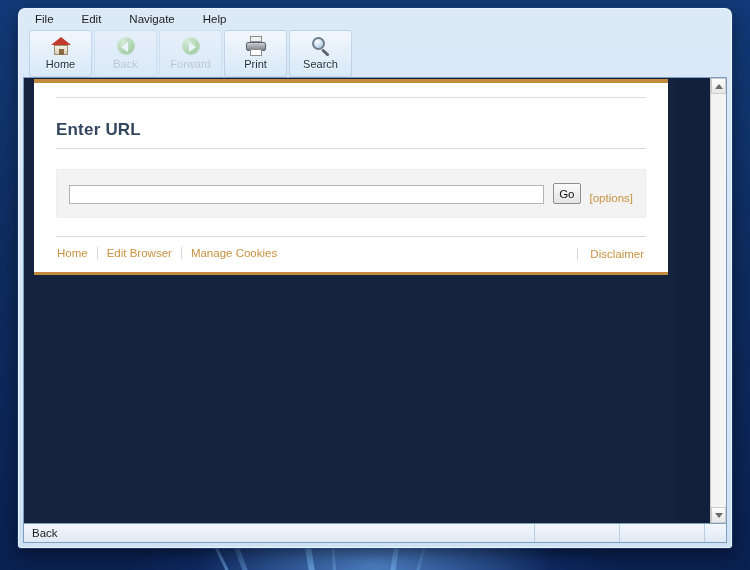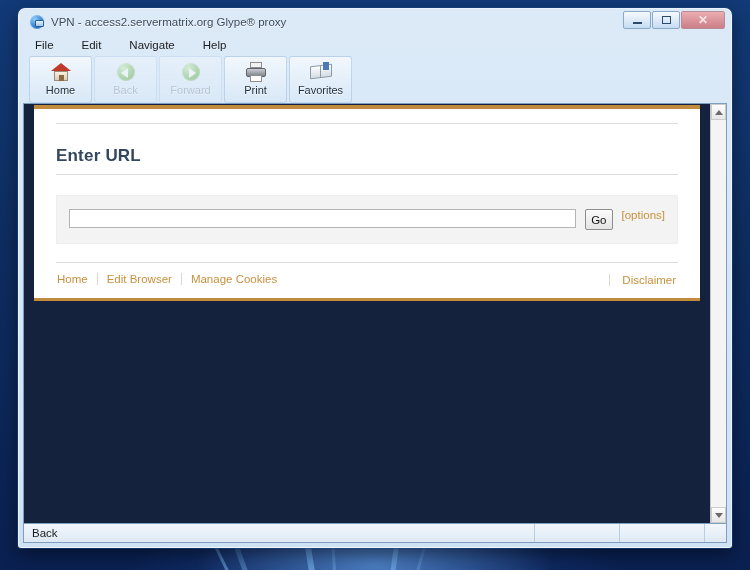--- a/index.html
+++ b/index.html
@@ -226,20 +226,21 @@
 
   
   #viewport {
     flex: 1 1 auto;
     position: relative;
     background: #12203c;
     border: 1px solid #7e9ec0;
     border-bottom: none;
     display: flex;
     overflow: hidden;
+    gap: 32px;
   }
   #page {
     flex: 1 1 auto;
     background: #14223e;
     position: relative;
     overflow: hidden;
     padding: 0;
   }
 
   
@@ -261,21 +262,21 @@
     letter-spacing: .2px;
     padding-bottom: 8px;
     border-bottom: 1px solid #dcdcdc;
     margin-bottom: 20px;
   }
   #formbox {
     background: #f3f3f3;
     border: 1px solid #eeeeee;
     padding: 13px 12px;
     display: flex;
-    align-items: flex-start;
+    align-items: flex-end;
     gap: 9px;
   }
   #url-input {
     flex: 1 1 auto;
     height: 19px;
     border: 1px solid #b4b4b4;
     background: #ffffff;
     font-family: "Liberation Sans", sans-serif;
     font-size: 11px;
     padding: 0 4px;
@@ -384,38 +385,20 @@
   <div class="glow"></div>
   <div class="ray r1"></div>
   <div class="ray r2"></div>
   <div class="ray r3"></div>
   <div class="ray r4"></div>
   <div class="ray r5"></div>
   <div class="ray r6"></div>
 
   <div id="window">
 
-    <div id="titlebar">
-      <span class="tb-icon">
-        <span class="globe"></span>
-          <span class="mon"></span>
-      </span>
-      <span id="title-text">VPN - access2.servermatrix.org Glype® proxy</span>
-      <div id="winbtns">
-        <div class="winbtn">
-          <span class="g-min"></span>
-        </div>
-        <div class="winbtn">
-          <span class="g-max"></span>
-        </div>
-        <div class="winbtn close">
-          <span class="g-close">✕</span>
-        </div>
-      </div>
-    </div>
 
     <div id="menubar">
       <div class="menu-item">File</div>
       <div class="menu-item">Edit</div>
       <div class="menu-item">Navigate</div>
       <div class="menu-item">Help</div>
     </div>
 
     <div id="toolbar">
 
@@ -447,29 +430,28 @@
 
       <div class="tbtn">
         <span class="ticon ic-print">
           <span class="top"></span>
             <span class="mid"></span>
             <span class="out"></span>
         </span>
         <span class="tlabel">Print</span>
       </div>
 
-
       <div class="tbtn">
-        <span class="ticon ic-fav">
-          <span class="bk"></span>
-            <span class="spine"></span>
-            <span class="mark"></span>
+        <span class="ticon ic-search">
+          <span class="lens"></span>
+            <span class="handle"></span>
         </span>
-        <span class="tlabel">Favorites</span>
-      </div>
+        <span class="tlabel">Search</span>
+      </div>
+
 
     </div>
 
     <div id="viewport">
 
       <div id="page">
 
         <div id="panel">
           <div class="rule-top"></div>
 

